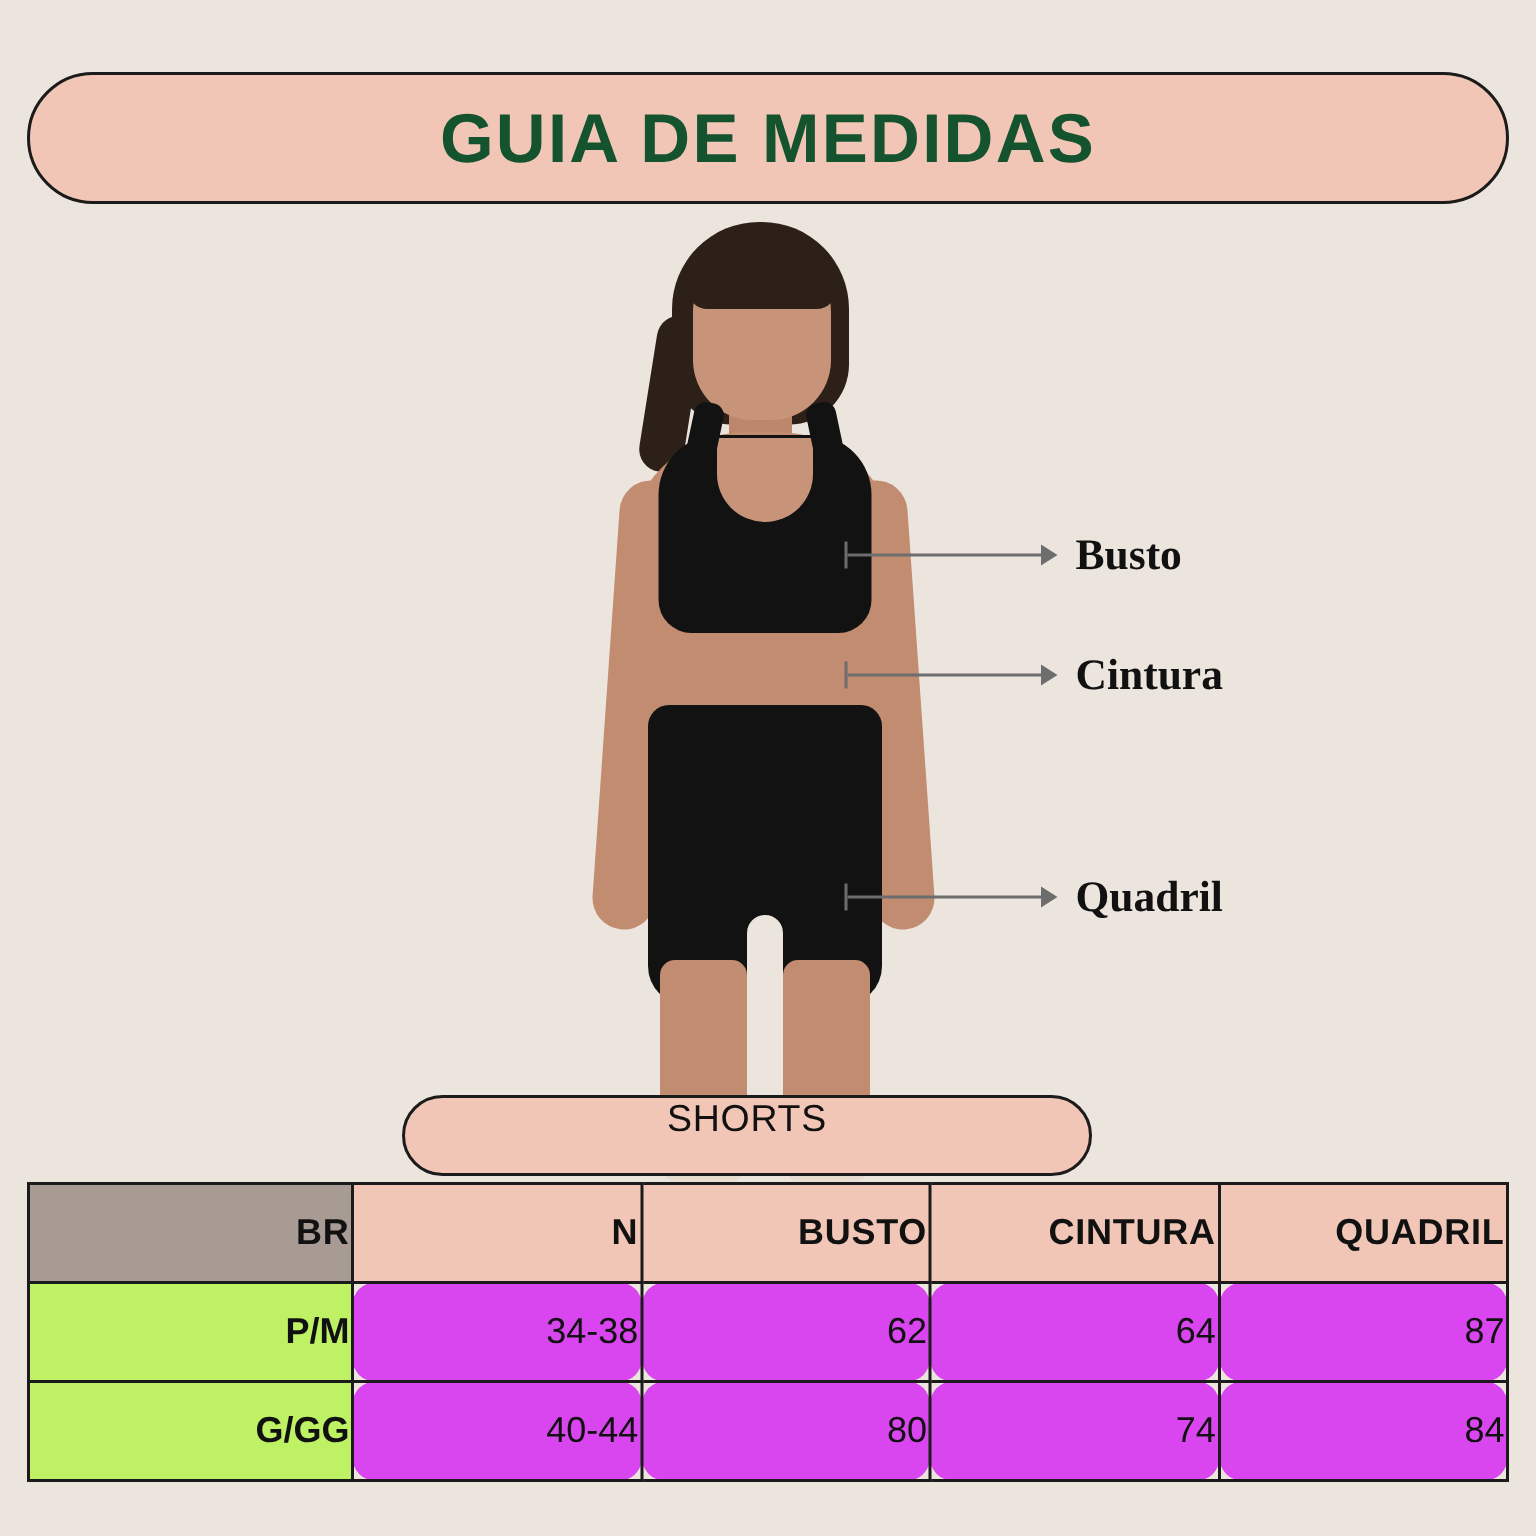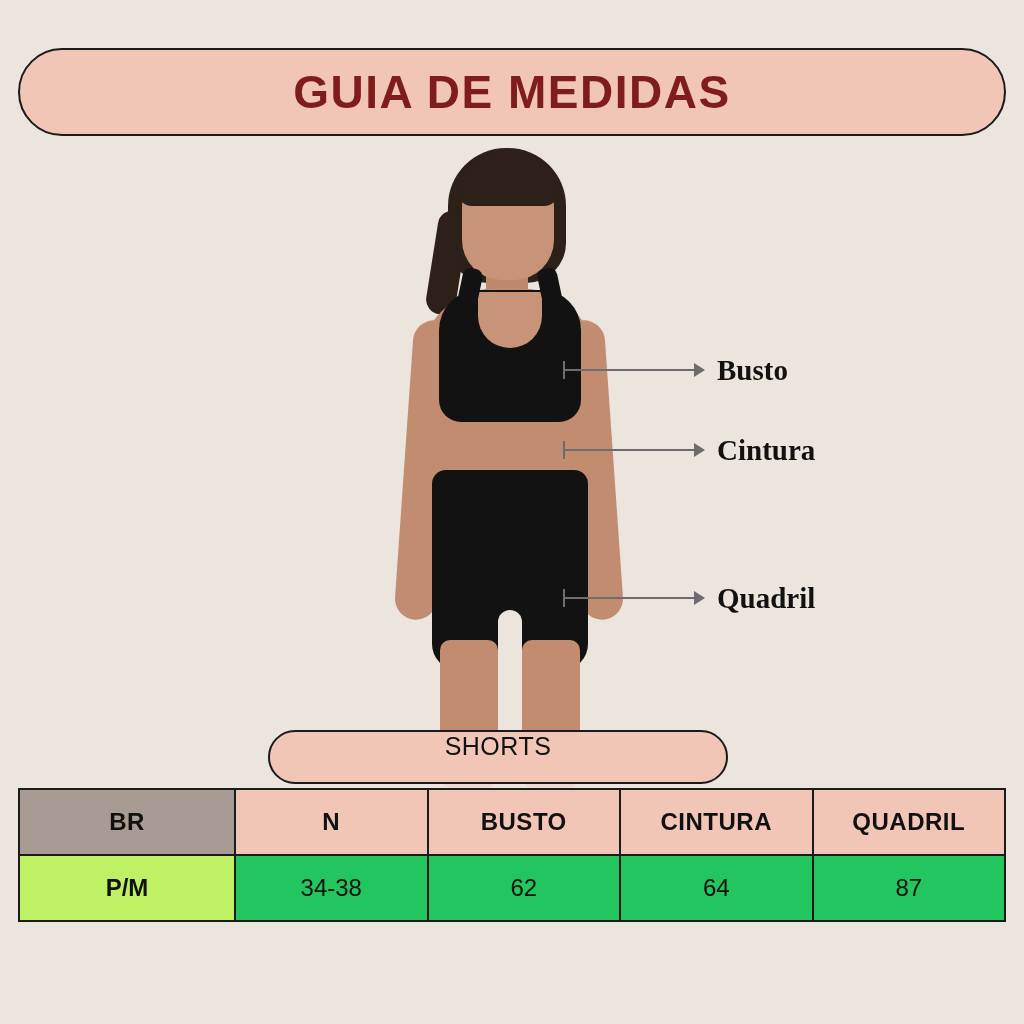--- a/index.html
+++ b/index.html
@@ -33,21 +33,21 @@
     border: 2px solid #1b1b1b;
     border-radius: 44px;
     display: flex;
     align-items: center;
     justify-content: center;
   }
   .title-text {
     font-size: 46px;
     font-weight: bold;
     letter-spacing: 1.5px;
-    color: #7f1d1d;
+    color: #14532d;
     font-family: "Liberation Sans", sans-serif;
   }
 
   
   .photo-area {
     position: absolute;
     left: 300px;
     top: 140px;
     width: 430px;
     height: 640px;
@@ -259,33 +259,33 @@
   }
   table.size-table {
     border-collapse: collapse;
     width: 988px;
     table-layout: fixed;
   }
   table.size-table th,
   table.size-table td {
     border: 2px solid #1b1b1b;
     height: 62px;
-    text-align: center;
+    text-align: right;
     font-size: 24px;
     color: #111;
     font-family: "Liberation Sans", sans-serif;
   }
   table.size-table thead th {
     font-weight: bold;
     letter-spacing: 0.5px;
   }
   .c-br-head { background: #a89b93; width: 212px; }
   .c-head    { background: #f2c6b6; }
   .c-br-cell { background: #bef264; font-weight: bold; }
-  .c-cell    { background: #22c55e; }
+  .c-cell    { background: #d946ef; border-radius: 15px; }
 </style>
 </head>
 <body>
 
 <div class="page">
 
   <div class="title-banner">
     <div class="title-text">GUIA DE MEDIDAS</div>
   </div>
 
@@ -349,17 +349,24 @@
         </tr>
       </thead>
       <tbody>
         <tr>
           <td class="c-br-cell">P/M</td>
           <td class="c-cell">34-38</td>
           <td class="c-cell">62</td>
           <td class="c-cell">64</td>
           <td class="c-cell">87</td>
         </tr>
+        <tr>
+          <td class="c-br-cell">G/GG</td>
+          <td class="c-cell">40-44</td>
+          <td class="c-cell">80</td>
+          <td class="c-cell">74</td>
+          <td class="c-cell">84</td>
+        </tr>
       </tbody>
     </table>
   </div>
 
 </div>
 
 </body></html>

